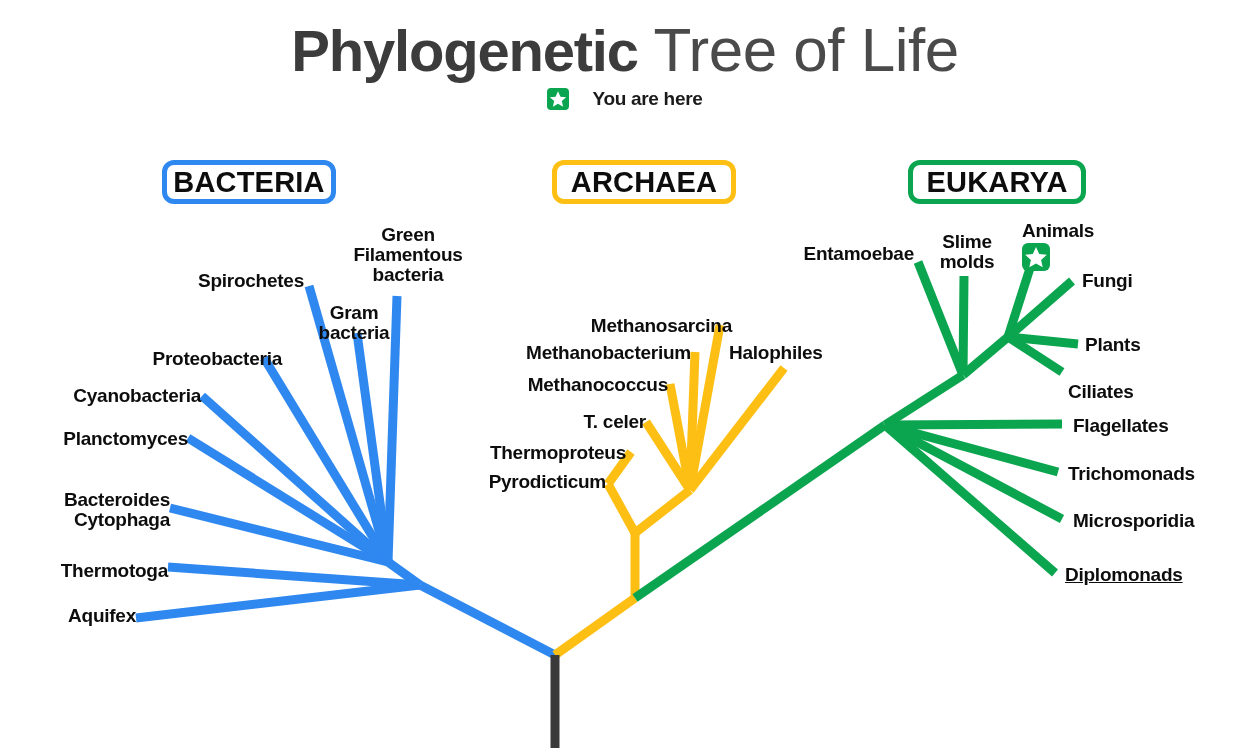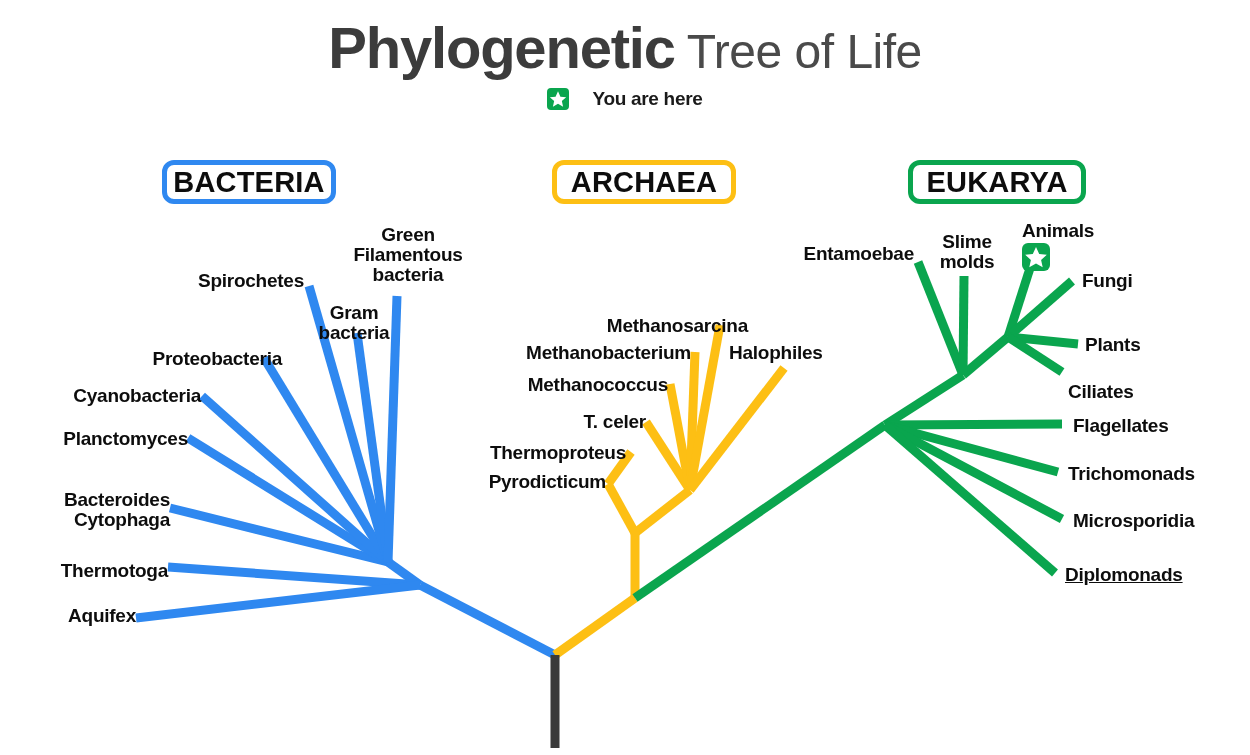--- a/index.html
+++ b/index.html
@@ -31,21 +31,21 @@
     text-align: center;
     white-space: nowrap;
   }
   .title-bold {
     font-size: 58px;
     font-weight: bold;
     color: #3c3c3c;
     letter-spacing: -1.2px;
   }
   .title-light {
-    font-size: 48px;
+    font-size: 62px;
     font-weight: normal;
     color: #4a4a4a;
     letter-spacing: -0.5px;
   }
 
   
   .subtitle-wrap {
     position: absolute;
     top: 88px;
     left: 0;
@@ -198,21 +198,21 @@
 bacteria</div>
       <div class="taxon-label ta-center" style="left: 298px; top: 303px; width: 112px;">Gram
 bacteria</div>
       <div class="taxon-label ta-right" style="left: 118px; top: 349px; width: 164px;">Proteobacteria</div>
       <div class="taxon-label ta-right" style="left: 38px; top: 386px; width: 163px;">Cyanobacteria</div>
       <div class="taxon-label ta-right" style="left: 31px; top: 429px; width: 157px;">Planctomyces</div>
       <div class="taxon-label ta-right" style="left: 35px; top: 490px; width: 135px;">Bacteroides
 Cytophaga</div>
       <div class="taxon-label ta-right" style="left: 30px; top: 561px; width: 138px;">Thermotoga</div>
       <div class="taxon-label ta-right" style="left: 42px; top: 606px; width: 94px;">Aquifex</div>
-      <div class="taxon-label ta-right" style="left: 571px; top: 316px; width: 177px;">Methanosarcina</div>
+      <div class="taxon-label ta-right" style="left: 555px; top: 316px; width: 177px;">Methanosarcina</div>
       <div class="taxon-label ta-right" style="left: 479px; top: 343px; width: 212px;">Methanobacterium</div>
       <div class="taxon-label ta-left" style="left: 729px; top: 343px; width: 122px;">Halophiles</div>
       <div class="taxon-label ta-right" style="left: 493px; top: 375px; width: 175px;">Methanococcus</div>
       <div class="taxon-label ta-right" style="left: 561px; top: 412px; width: 85px;">T. celer</div>
       <div class="taxon-label ta-right" style="left: 456px; top: 443px; width: 170px;">Thermoproteus</div>
       <div class="taxon-label ta-right" style="left: 459px; top: 472px; width: 147px;">Pyrodicticum</div>
       <div class="taxon-label ta-right" style="left: 779px; top: 244px; width: 135px;">Entamoebae</div>
       <div class="taxon-label ta-center" style="left: 926px; top: 232px; width: 82px;">Slime
 molds</div>
       <div class="taxon-label ta-center" style="left: 1002px; top: 221px; width: 112px;">Animals</div>

